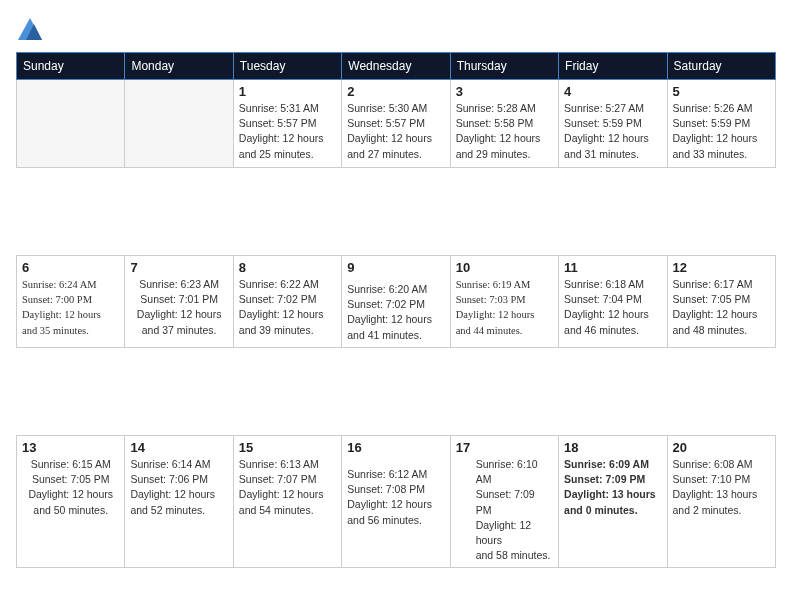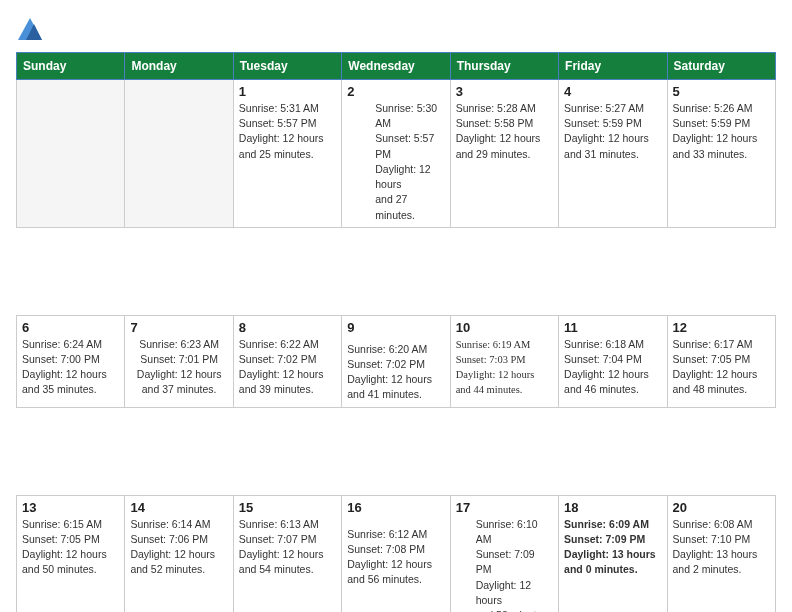--- a/index.html
+++ b/index.html
@@ -48,26 +48,26 @@
     .location-title {
       font-size: 16px;
       color: #444;
     }
     .calendar {
       width: 100%;
       border-collapse: collapse;
       font-size: 11px;
     }
     .calendar th {
-      background: #15803d;
+      background: #0f172a;
       color: #fff;
       text-align: left;
       padding: 6px 6px;
       font-size: 12px;
-      font-weight: bold;
+      font-weight: normal;
       border: 1px solid #4a7fc1;
     }
     .calendar td {
       border: 1px solid #ccc;
       vertical-align: top;
       padding: 4px 5px;
       height: 88px;
       width: 108px;
       background: #fff;
     }
@@ -131,21 +131,21 @@
         <td class="empty"></td>
         <td>
           <span class="day-number">1</span>
           <div class="day-info" style="white-space: pre-line;">Sunrise: 5:31 AM
 Sunset: 5:57 PM
 Daylight: 12 hours
 and 25 minutes.</div>
         </td>
         <td>
           <span class="day-number">2</span>
-          <div class="day-info" style="white-space: pre-line; margin-left: 28px;">Sunrise: 5:30 AM
+          <div class="day-info" style="white-space: pre-line;">Sunrise: 5:30 AM
 Sunset: 5:57 PM
 Daylight: 12 hours
 and 27 minutes.</div>
         </td>
         <td>
           <span class="day-number">3</span>
           <div class="day-info" style="white-space: pre-line;">Sunrise: 5:28 AM
 Sunset: 5:58 PM
 Daylight: 12 hours
 and 29 minutes.</div>
@@ -164,21 +164,21 @@
 Daylight: 12 hours
 and 33 minutes.</div>
         </td>
       </tr>
       <tr>
         <td colspan="7" class="row-divider" style="padding: 0px; border: none;"></td>
       </tr>
       <tr>
         <td>
           <span class="day-number">6</span>
-          <div class="day-info" style="white-space: pre-line;">Sunrise: 6:24 AM
+          <div class="day-info" style="white-space: pre-line; font-family: Liberation Serif, serif;">Sunrise: 6:24 AM
 Sunset: 7:00 PM
 Daylight: 12 hours
 and 35 minutes.</div>
         </td>
         <td>
           <span class="day-number">7</span>
           <div class="day-info" style="white-space: pre-line; text-align: center;">Sunrise: 6:23 AM
 Sunset: 7:01 PM
 Daylight: 12 hours
 and 37 minutes.</div>
@@ -218,21 +218,21 @@
 Daylight: 12 hours
 and 48 minutes.</div>
         </td>
       </tr>
       <tr>
         <td colspan="7" class="row-divider" style="padding: 0px; border: none;"></td>
       </tr>
       <tr>
         <td>
           <span class="day-number">13</span>
-          <div class="day-info" style="white-space: pre-line;">Sunrise: 6:15 AM
+          <div class="day-info" style="white-space: pre-line; text-align: center;">Sunrise: 6:15 AM
 Sunset: 7:05 PM
 Daylight: 12 hours
 and 50 minutes.</div>
         </td>
         <td>
           <span class="day-number">14</span>
           <div class="day-info" style="white-space: pre-line;">Sunrise: 6:14 AM
 Sunset: 7:06 PM
 Daylight: 12 hours
 and 52 minutes.</div>

